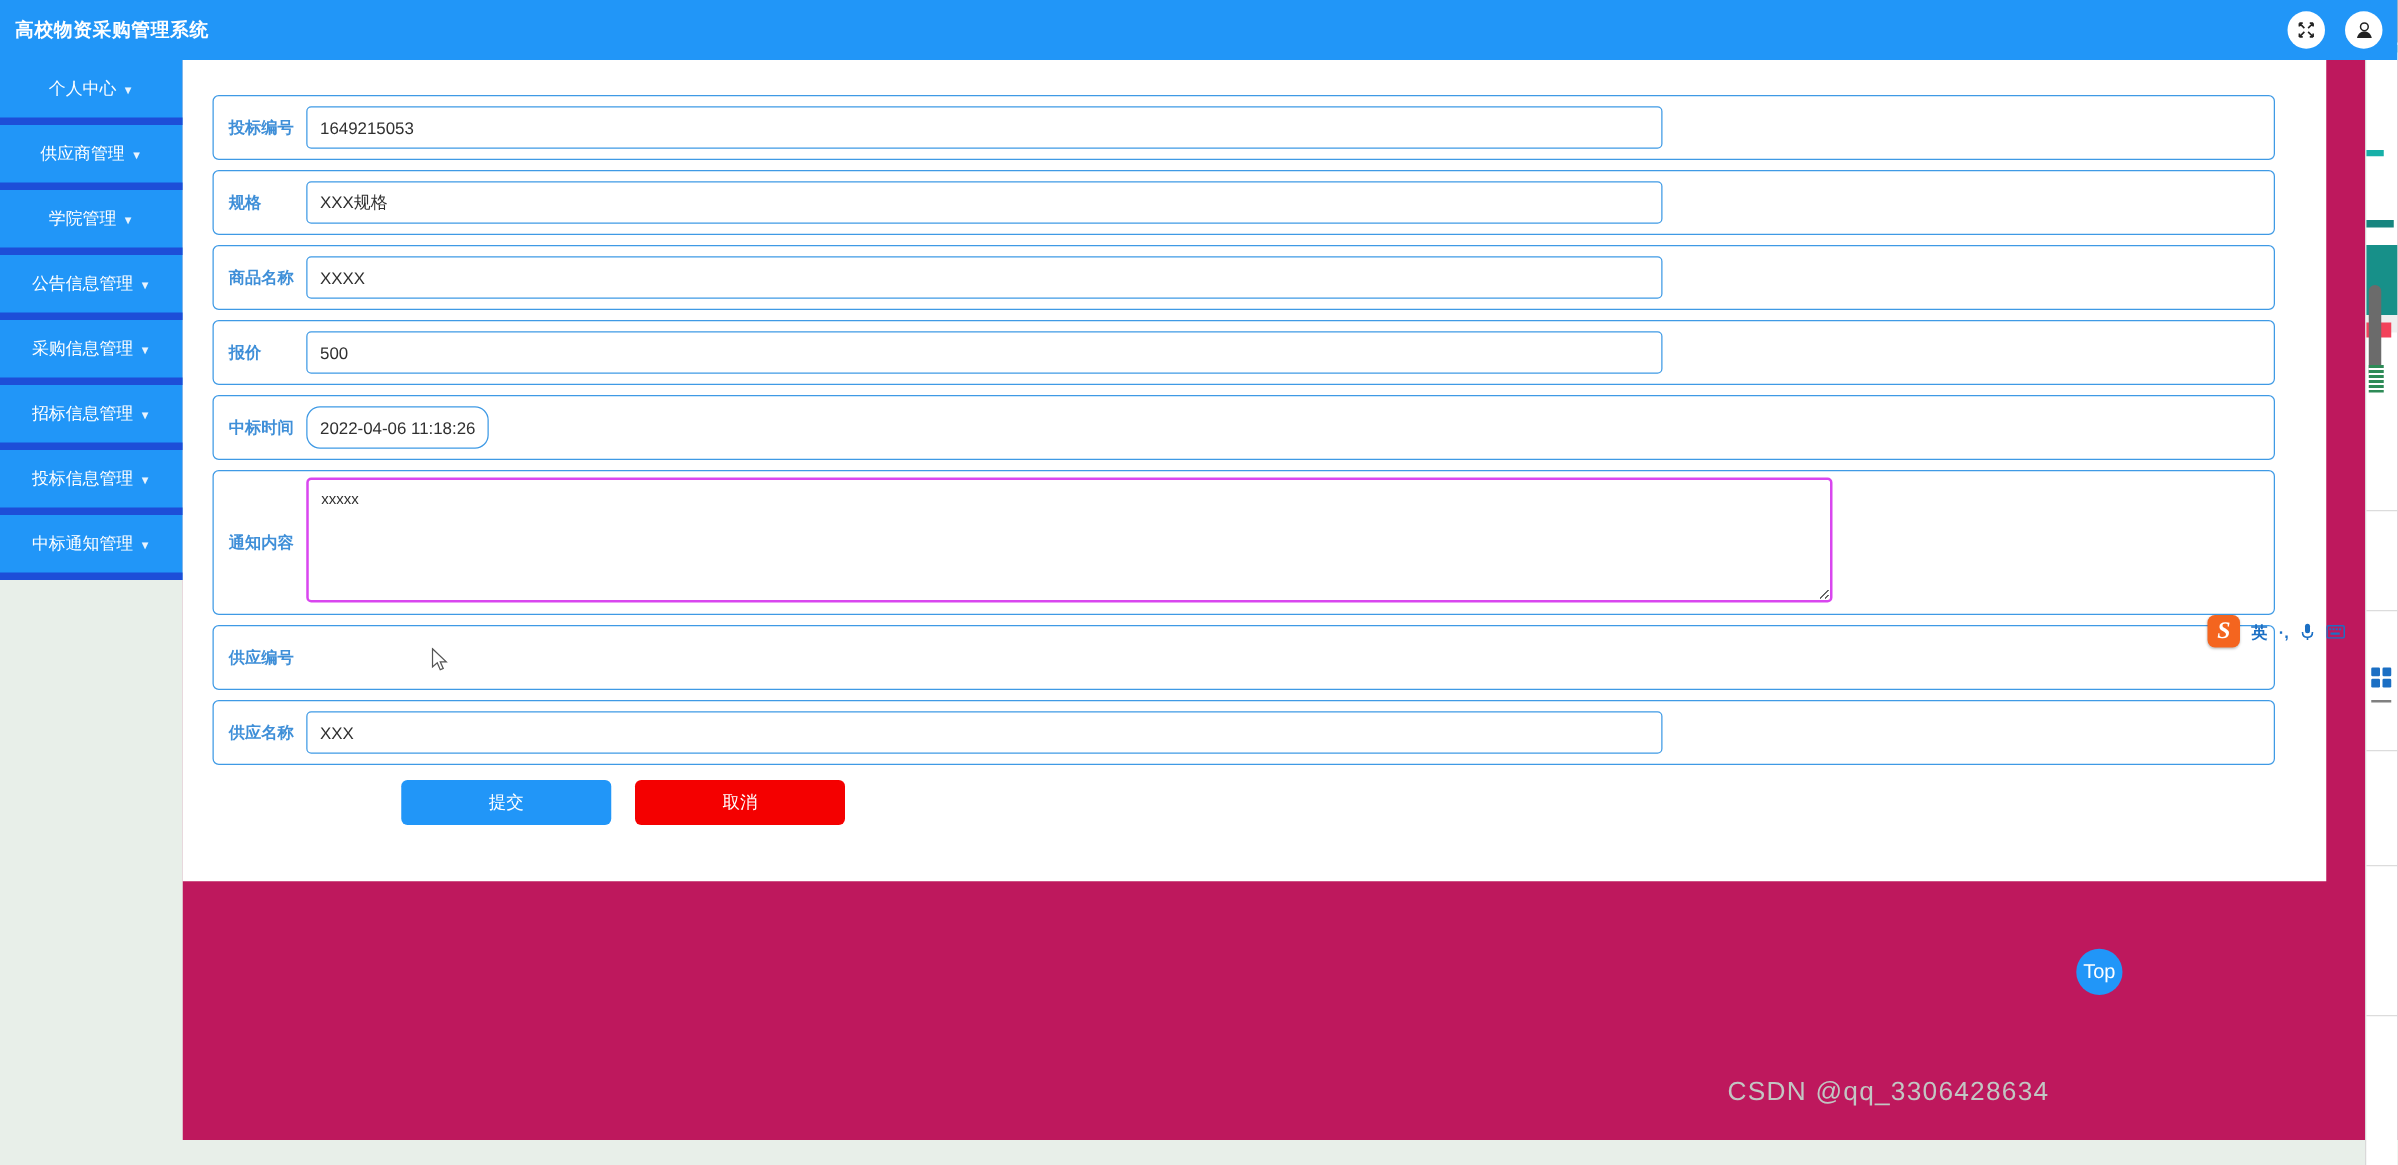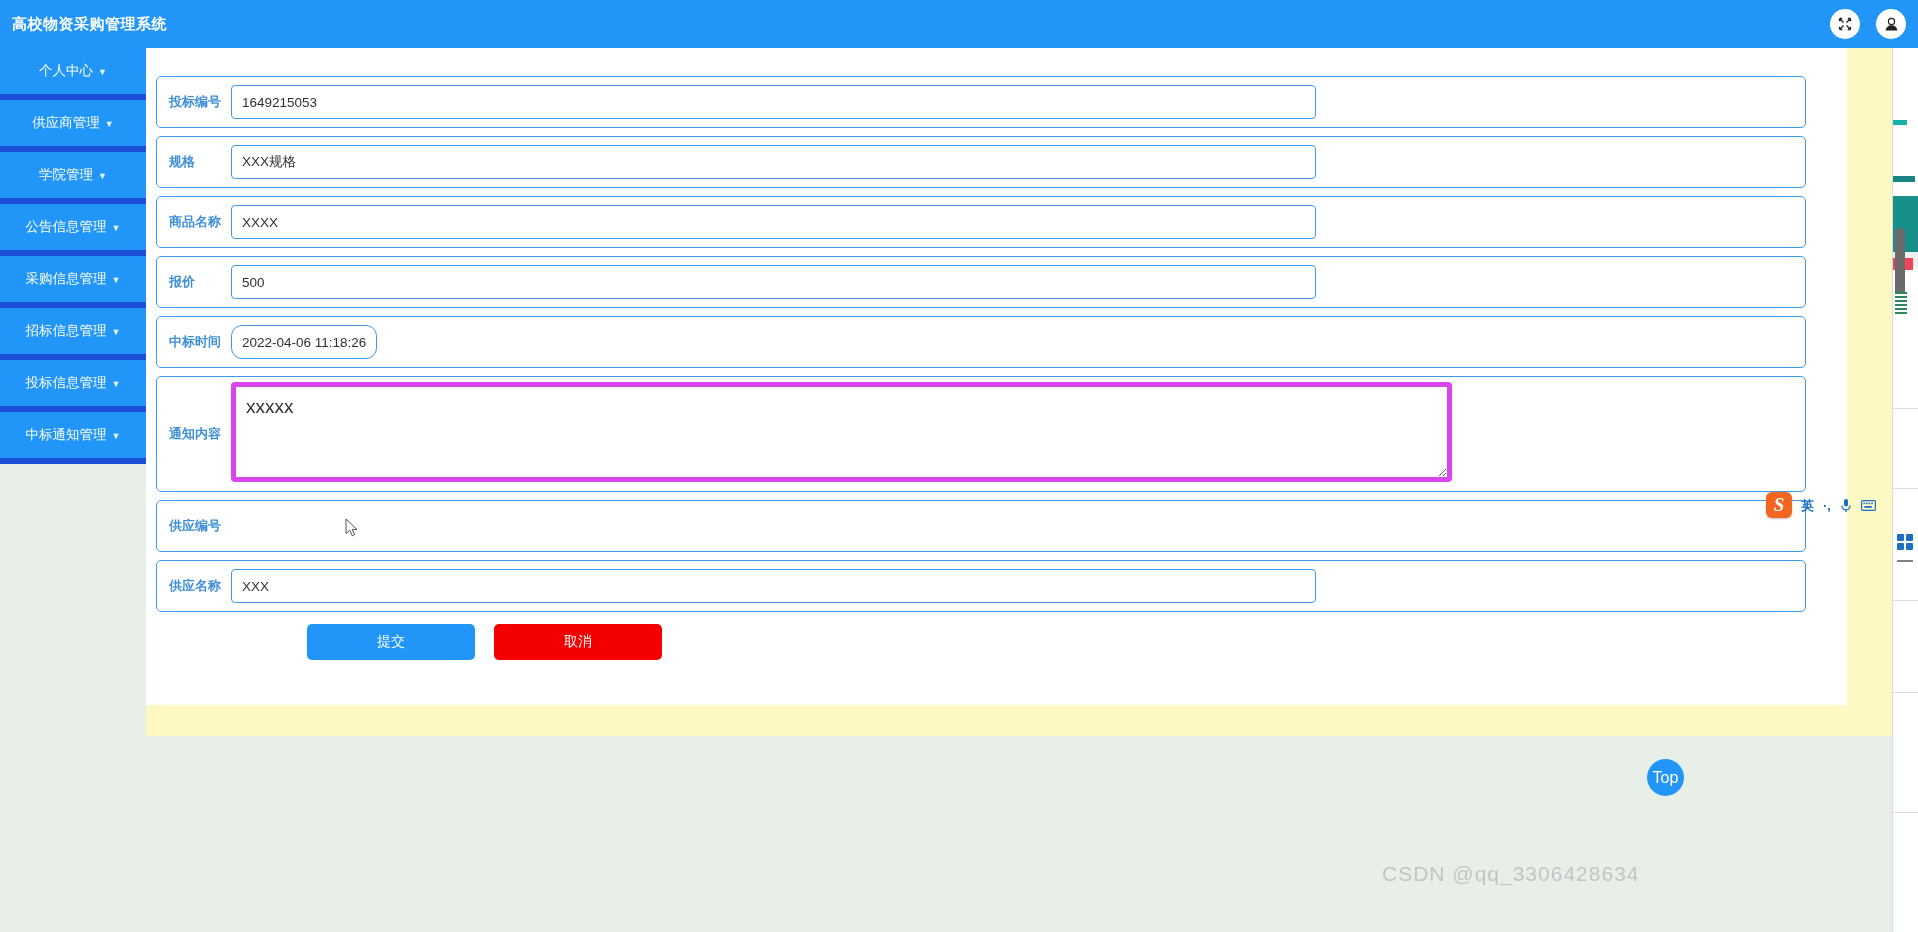--- a/index.html
+++ b/index.html
@@ -83,24 +83,24 @@
     margin-left: 5px;
     font-size: 9px;
     line-height: 1;
     opacity: .9;
     transform: translateY(1px);
   }
 
   
   .content {
     position: absolute;
-    left: 132px; top: 48px;
+    left: 146px; top: 48px;
     width: 1772px;
-    height: 688px;
-    background: #fef9c3;
+    height: 864px;
+    background: #be185d;
   }
   .card {
     position: absolute;
     left: 0; top: 0;
     width: 1715px;
     height: 657px;
     background: #ffffff;
   }
 
   .form {
@@ -143,23 +143,23 @@
     font-family: "Liberation Sans", sans-serif;
     color: #303030;
     padding: 0 10px;
     background: #ffffff;
     outline: none;
   }
   .inp.date { width: 146px; border-radius: 11px; }
   .txtarea {
     width: 1221px;
     height: 100px;
-    border: 5px solid #d946ef;
+    border: 2px solid #d946ef;
     border-radius: 4px;
-    font-size: 19px;
+    font-size: 12px;
     font-family: "Liberation Sans", sans-serif;
     color: #303030;
     padding: 8px 10px;
     resize: both;
     outline: none;
     background: #ffffff;
     line-height: 1.3;
   }
 
   .actions {

